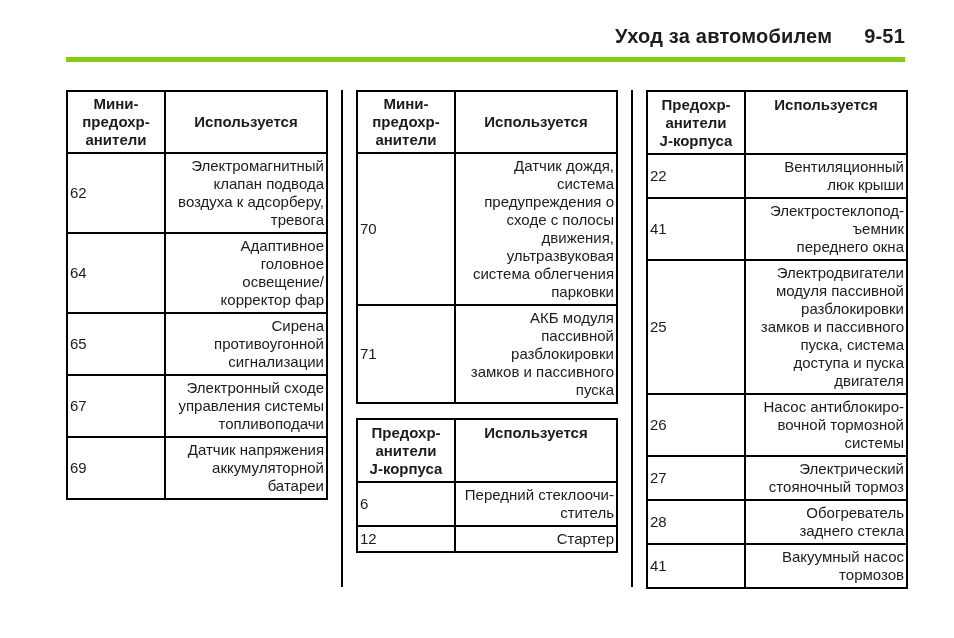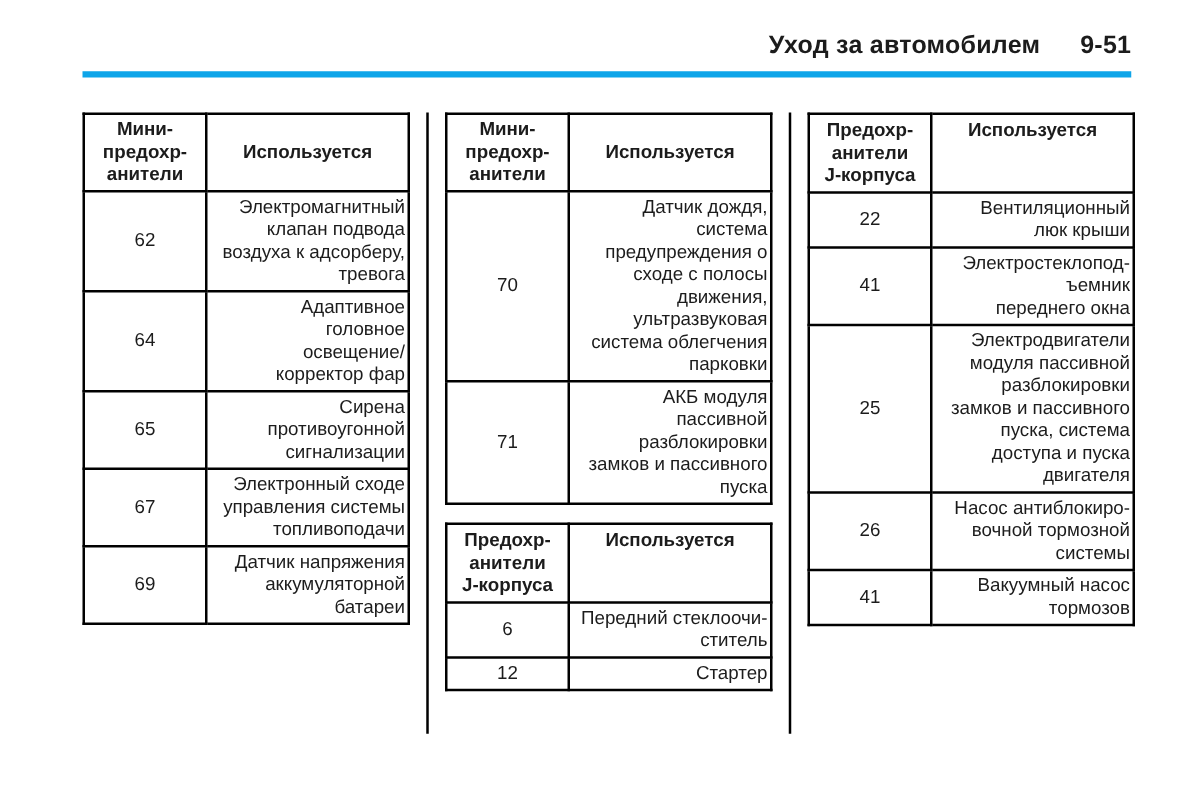--- a/index.html
+++ b/index.html
@@ -5,34 +5,34 @@
   html,body{margin:0;padding:0;background:#ffffff;}
   body{
     width:954px;height:638px;overflow:hidden;
     font-family:"Liberation Sans","DejaVu Sans",sans-serif;
     color:#1c1c1c;
   }
   .page{box-sizing:border-box;width:954px;height:638px;padding:24px 49px 0 66px;}
   .page-header{
     display:flex;justify-content:flex-end;align-items:baseline;gap:32px;
     font-weight:bold;font-size:20px;line-height:24px;letter-spacing:.2px;
-    padding-bottom:9px;border-bottom:5px solid #0ea5e9;
+    padding-bottom:9px;border-bottom:5px solid #84cc16;
   }
   .columns{display:flex;gap:13px;margin-top:28px;align-items:flex-start;}
   .col{display:flex;flex-direction:column;width:262px;flex:0 0 262px;}
   .col .fuse-table + .fuse-table{margin-top:14px;}
   .v-divider{flex:0 0 2px;width:2px;height:497px;background:#000;}
   table.fuse-table{
     border-collapse:collapse;table-layout:fixed;width:262px;
     font-size:15px;line-height:18px;
   }
   .fuse-table th,.fuse-table td{border:2px solid #000;white-space:pre-line;}
   .fuse-table th{font-weight:bold;text-align:center;vertical-align:middle;padding:3px 2px;}
   .fuse-table th.fuse-col-header{width:92px;}
-  .fuse-table td.fuse-cell{text-align:center;vertical-align:middle;padding:3px 2px;margin-left:36px;}
+  .fuse-table td.fuse-cell{text-align:left;vertical-align:middle;padding:3px 2px;margin-left:36px;}
   .fuse-table td.usage-cell{text-align:right;vertical-align:middle;padding:3px 2px 3px 6px;}
   .fuse-table.valign-top th{vertical-align:top;padding-top:4px;}
 </style>
 </head>
 <body>
 
 <div class="page">
   <div class="page-header">
     <span>Уход за автомобилем</span>
     <span>9-51</span>
@@ -173,20 +173,30 @@
 доступа и пуска
 двигателя</td>
             </tr>
             <tr>
               <td class="fuse-cell">26</td>
               <td class="usage-cell">Насос антиблокиро-
 вочной тормозной
 системы</td>
             </tr>
             <tr>
+              <td class="fuse-cell">27</td>
+              <td class="usage-cell">Электрический
+стояночный тормоз</td>
+            </tr>
+            <tr>
+              <td class="fuse-cell">28</td>
+              <td class="usage-cell">Обогреватель
+заднего стекла</td>
+            </tr>
+            <tr>
               <td class="fuse-cell">41</td>
               <td class="usage-cell">Вакуумный насос
 тормозов</td>
             </tr>
           </tbody>
         </table>
     </div>
   </div>
 </div>
 

